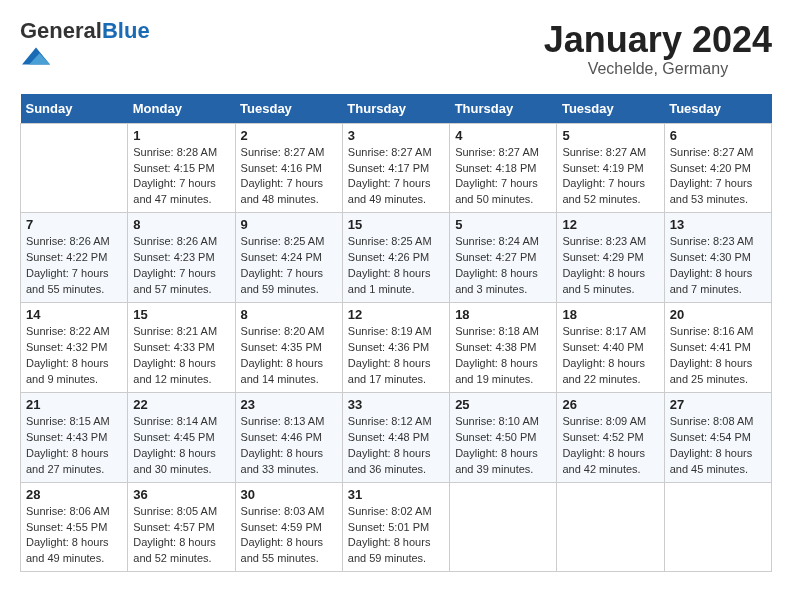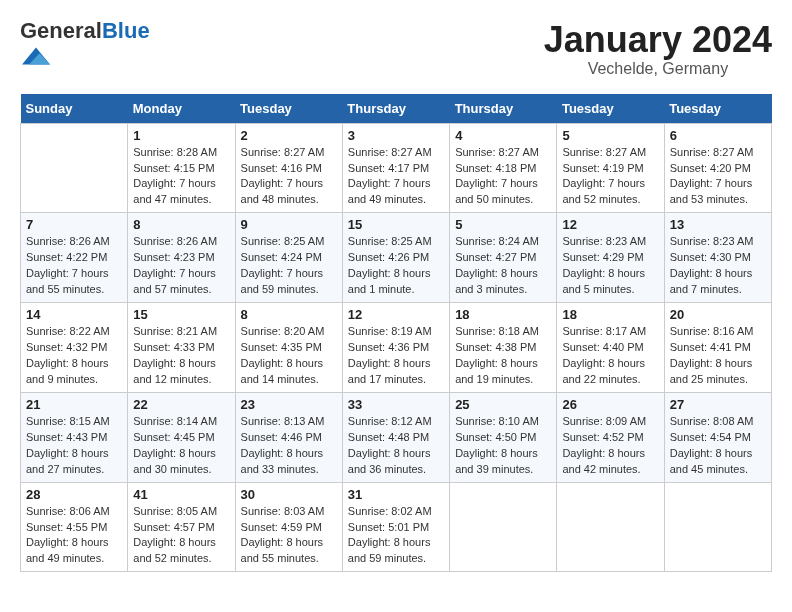--- a/index.html
+++ b/index.html
@@ -243,21 +243,21 @@
           <span class="day-num">27</span>
           <div class="day-info">Sunrise: 8:08 AM<br>Sunset: 4:54 PM<br>Daylight: 8 hours and 45 minutes.</div>
         </td>
       </tr>
       <tr>
         <td>
           <span class="day-num">28</span>
           <div class="day-info">Sunrise: 8:06 AM<br>Sunset: 4:55 PM<br>Daylight: 8 hours and 49 minutes.</div>
         </td>
         <td>
-          <span class="day-num">41</span>
+          <span class="day-num">36</span>
           <div class="day-info">Sunrise: 8:05 AM<br>Sunset: 4:57 PM<br>Daylight: 8 hours and 52 minutes.</div>
         </td>
         <td>
           <span class="day-num">30</span>
           <div class="day-info">Sunrise: 8:03 AM<br>Sunset: 4:59 PM<br>Daylight: 8 hours and 55 minutes.</div>
         </td>
         <td>
           <span class="day-num">31</span>
           <div class="day-info">Sunrise: 8:02 AM<br>Sunset: 5:01 PM<br>Daylight: 8 hours and 59 minutes.</div>
         </td>

